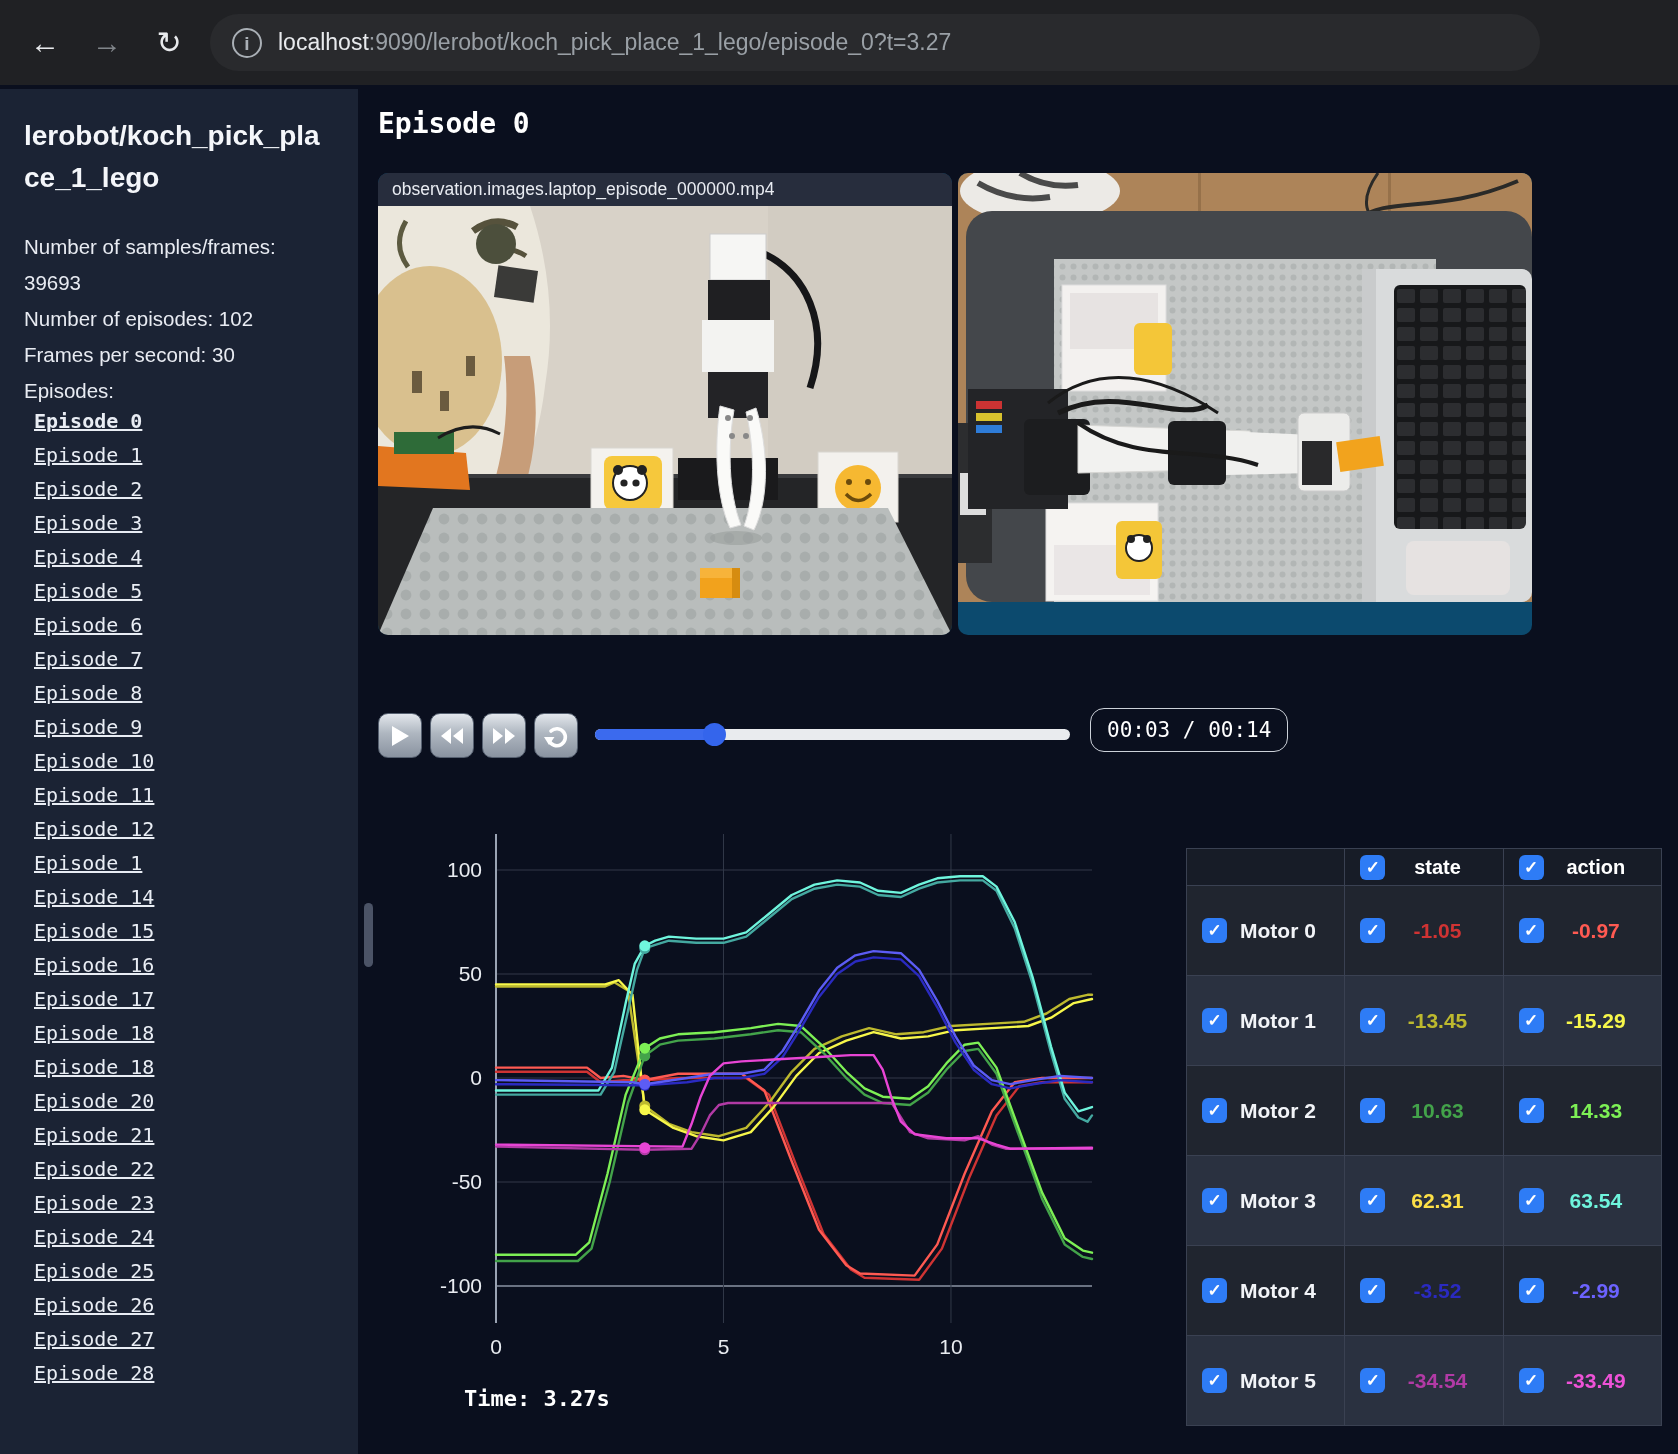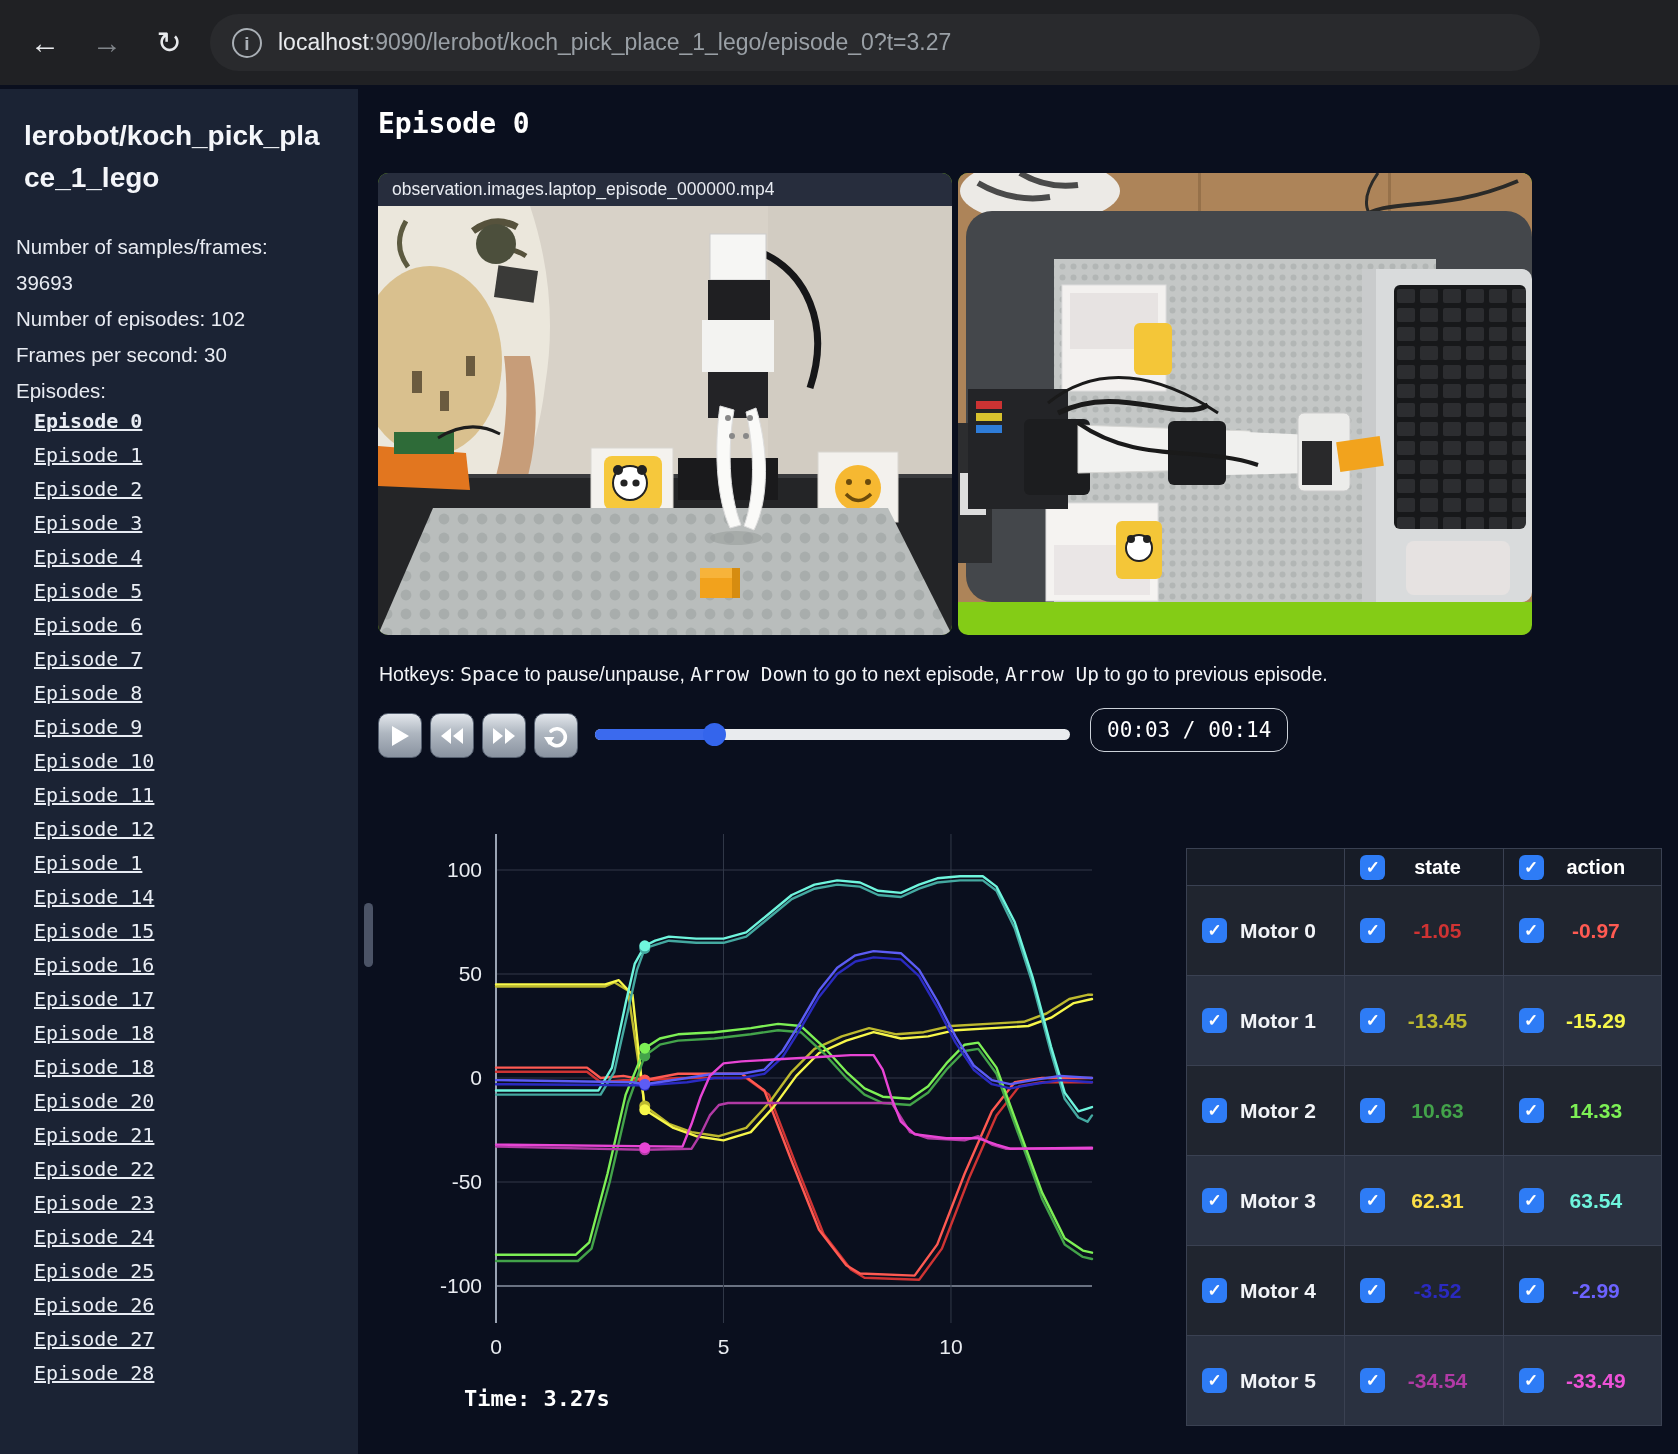--- a/index.html
+++ b/index.html
@@ -18,37 +18,37 @@
   #info-badge { width:30px; height:30px; border:2.5px solid #aab0b6; border-radius:50%;
     color:#aab0b6; font-size:19px; font-weight:bold; text-align:center; line-height:27px; flex:none; }
   #url-text { margin-left:16px; font-size:23px; color:#9aa0a6; white-space:nowrap; }
   #url-text .host { color:#e8eaed; }
 
   
   #sidebar { position:absolute; left:0; top:89px; width:358px; height:1369px;
     background:#1b2334; color:#eef1f6; overflow:hidden; }
   #ds-title { margin:26px 24px 0 24px; font-size:28px; font-weight:bold; line-height:42px;
     word-break:break-all; color:#f4f6fa; }
-  #ds-info { margin:30px 24px 0 16px; font-size:20.5px; line-height:36px; color:#e8ebf2; width:300px; }
+  #ds-info { margin:30px 24px 0 24px; font-size:20.5px; line-height:36px; color:#e8ebf2; width:300px; }
   #episode-list { margin:2px 24px 0 34px; list-style:none; }
   #episode-list li { margin-bottom:12px; line-height:21px; }
   #episode-list a { font-family:"DejaVu Sans Mono", monospace; font-size:20px;
     color:#e9edf4; text-decoration:underline; cursor:pointer; }
   #episode-list li.active a { font-weight:bold; }
 
   
   #main { position:absolute; left:358px; top:85px; width:1320px; height:1369px;
     background:#0a0f1e; }
   #main-scrollthumb { position:absolute; left:6px; top:818px; width:9px; height:64px;
     border-radius:5px; background:#4b5366; }
   #page-title { position:absolute; left:20px; top:22px; font-family:"DejaVu Sans Mono",monospace;
     font-size:28px; font-weight:bold; color:#fff; }
 
   .video-panel { position:absolute; top:88px; width:574px; height:462px;
-    border-radius:10px; overflow:hidden; background:#84cc16; }
+    border-radius:10px; overflow:hidden; background:#0c4a6e; }
   .video-panel .vhead { height:33px; background:#272d3d; color:#e9ecf2; font-size:17.5px;
     display:flex; align-items:center; padding-left:14px; white-space:nowrap; }
   .video-panel svg.scene { display:block; }
 
   #hotkeys { position:absolute; left:21px; top:578px; font-size:19.5px; color:#f2f4f7; }
   #hotkeys .k { font-family:"DejaVu Sans Mono",monospace; }
 
   #controls { position:absolute; left:0; top:628px; width:1320px; height:50px; }
   .ctl-btn { position:absolute; top:0; width:44px; height:45px; border-radius:10px;
     border:1px solid #566070; background:linear-gradient(180deg,#e3e7ec 0%,#aeb6c0 45%,#8a93a0 100%);
@@ -246,21 +246,20 @@
       <polygon points="268,258 352,262 352,300 268,302" fill="#f0f0ee"></polygon>
       <rect x="340" y="240" width="52" height="78" rx="6" fill="#ececea" stroke="#cccccc"></rect>
       <rect x="344" y="268" width="30" height="44" fill="#29292b"></rect>
       <rect x="380" y="266" width="44" height="30" fill="#f2a31d" transform="rotate(-8 402 281)"></rect>
       <path d="M100,240 C160,210 220,250 250,232" stroke="#1a1a1a" stroke-width="5" fill="none"></path>
       <path d="M120,250 C180,292 240,272 300,292" stroke="#1a1a1a" stroke-width="4" fill="none"></path>
       <path d="M90,230 C140,190 200,200 260,240" stroke="#1a1a1a" stroke-width="3" fill="none"></path>
     </svg>
   </div>
 
-  <div id="hotkeys"><span>Hotkeys: </span><span class="k">Space</span><span> to pause/unpause, </span><span class="k">Arrow Down</span><span> to go to next episode, </span><span class="k">Arrow Up</span><span> to go to previous episode.</span></div>
 
   <div id="controls">
     <div class="ctl-btn" style="left:20px;">
       <svg width="22" height="24" viewBox="0 0 22 24">
           <polygon points="3,2 20,12 3,22" fill="#fff"></polygon>
         </svg>
     </div>
     <div class="ctl-btn" style="left:72px;">
       <svg width="26" height="20" viewBox="0 0 26 20">
           <polygon points="12,2 12,18 2,10" fill="#fff"></polygon>

